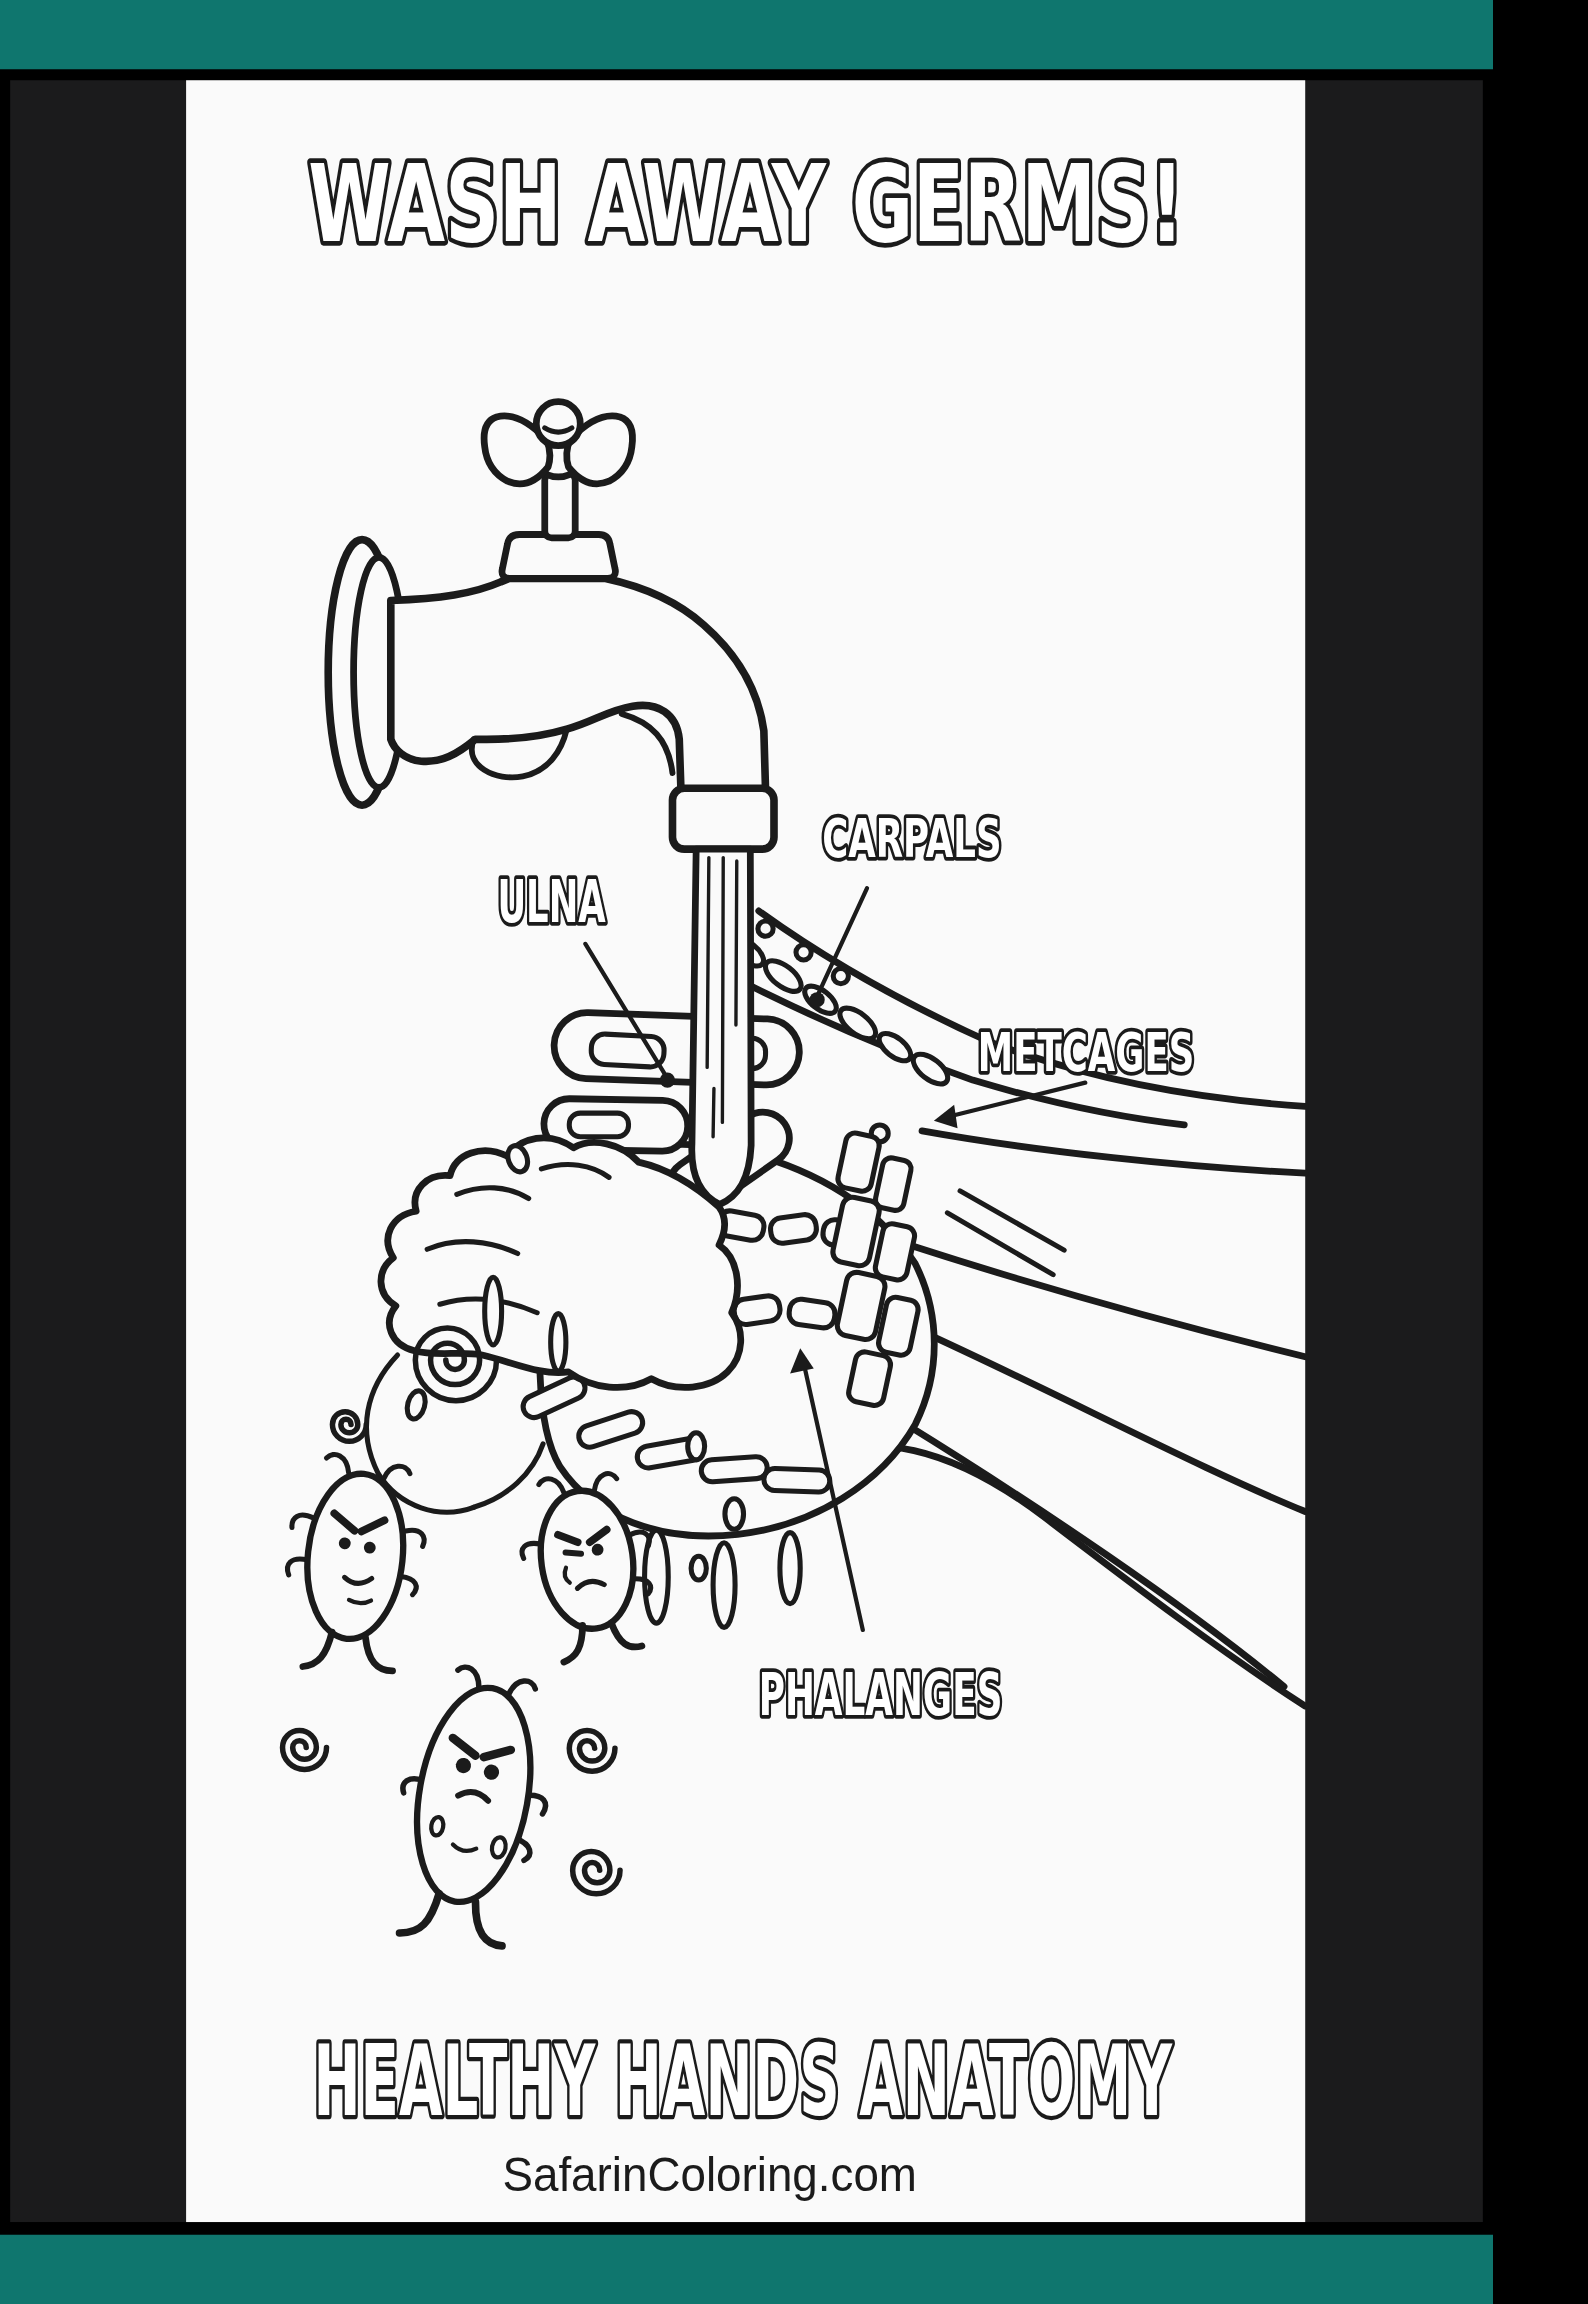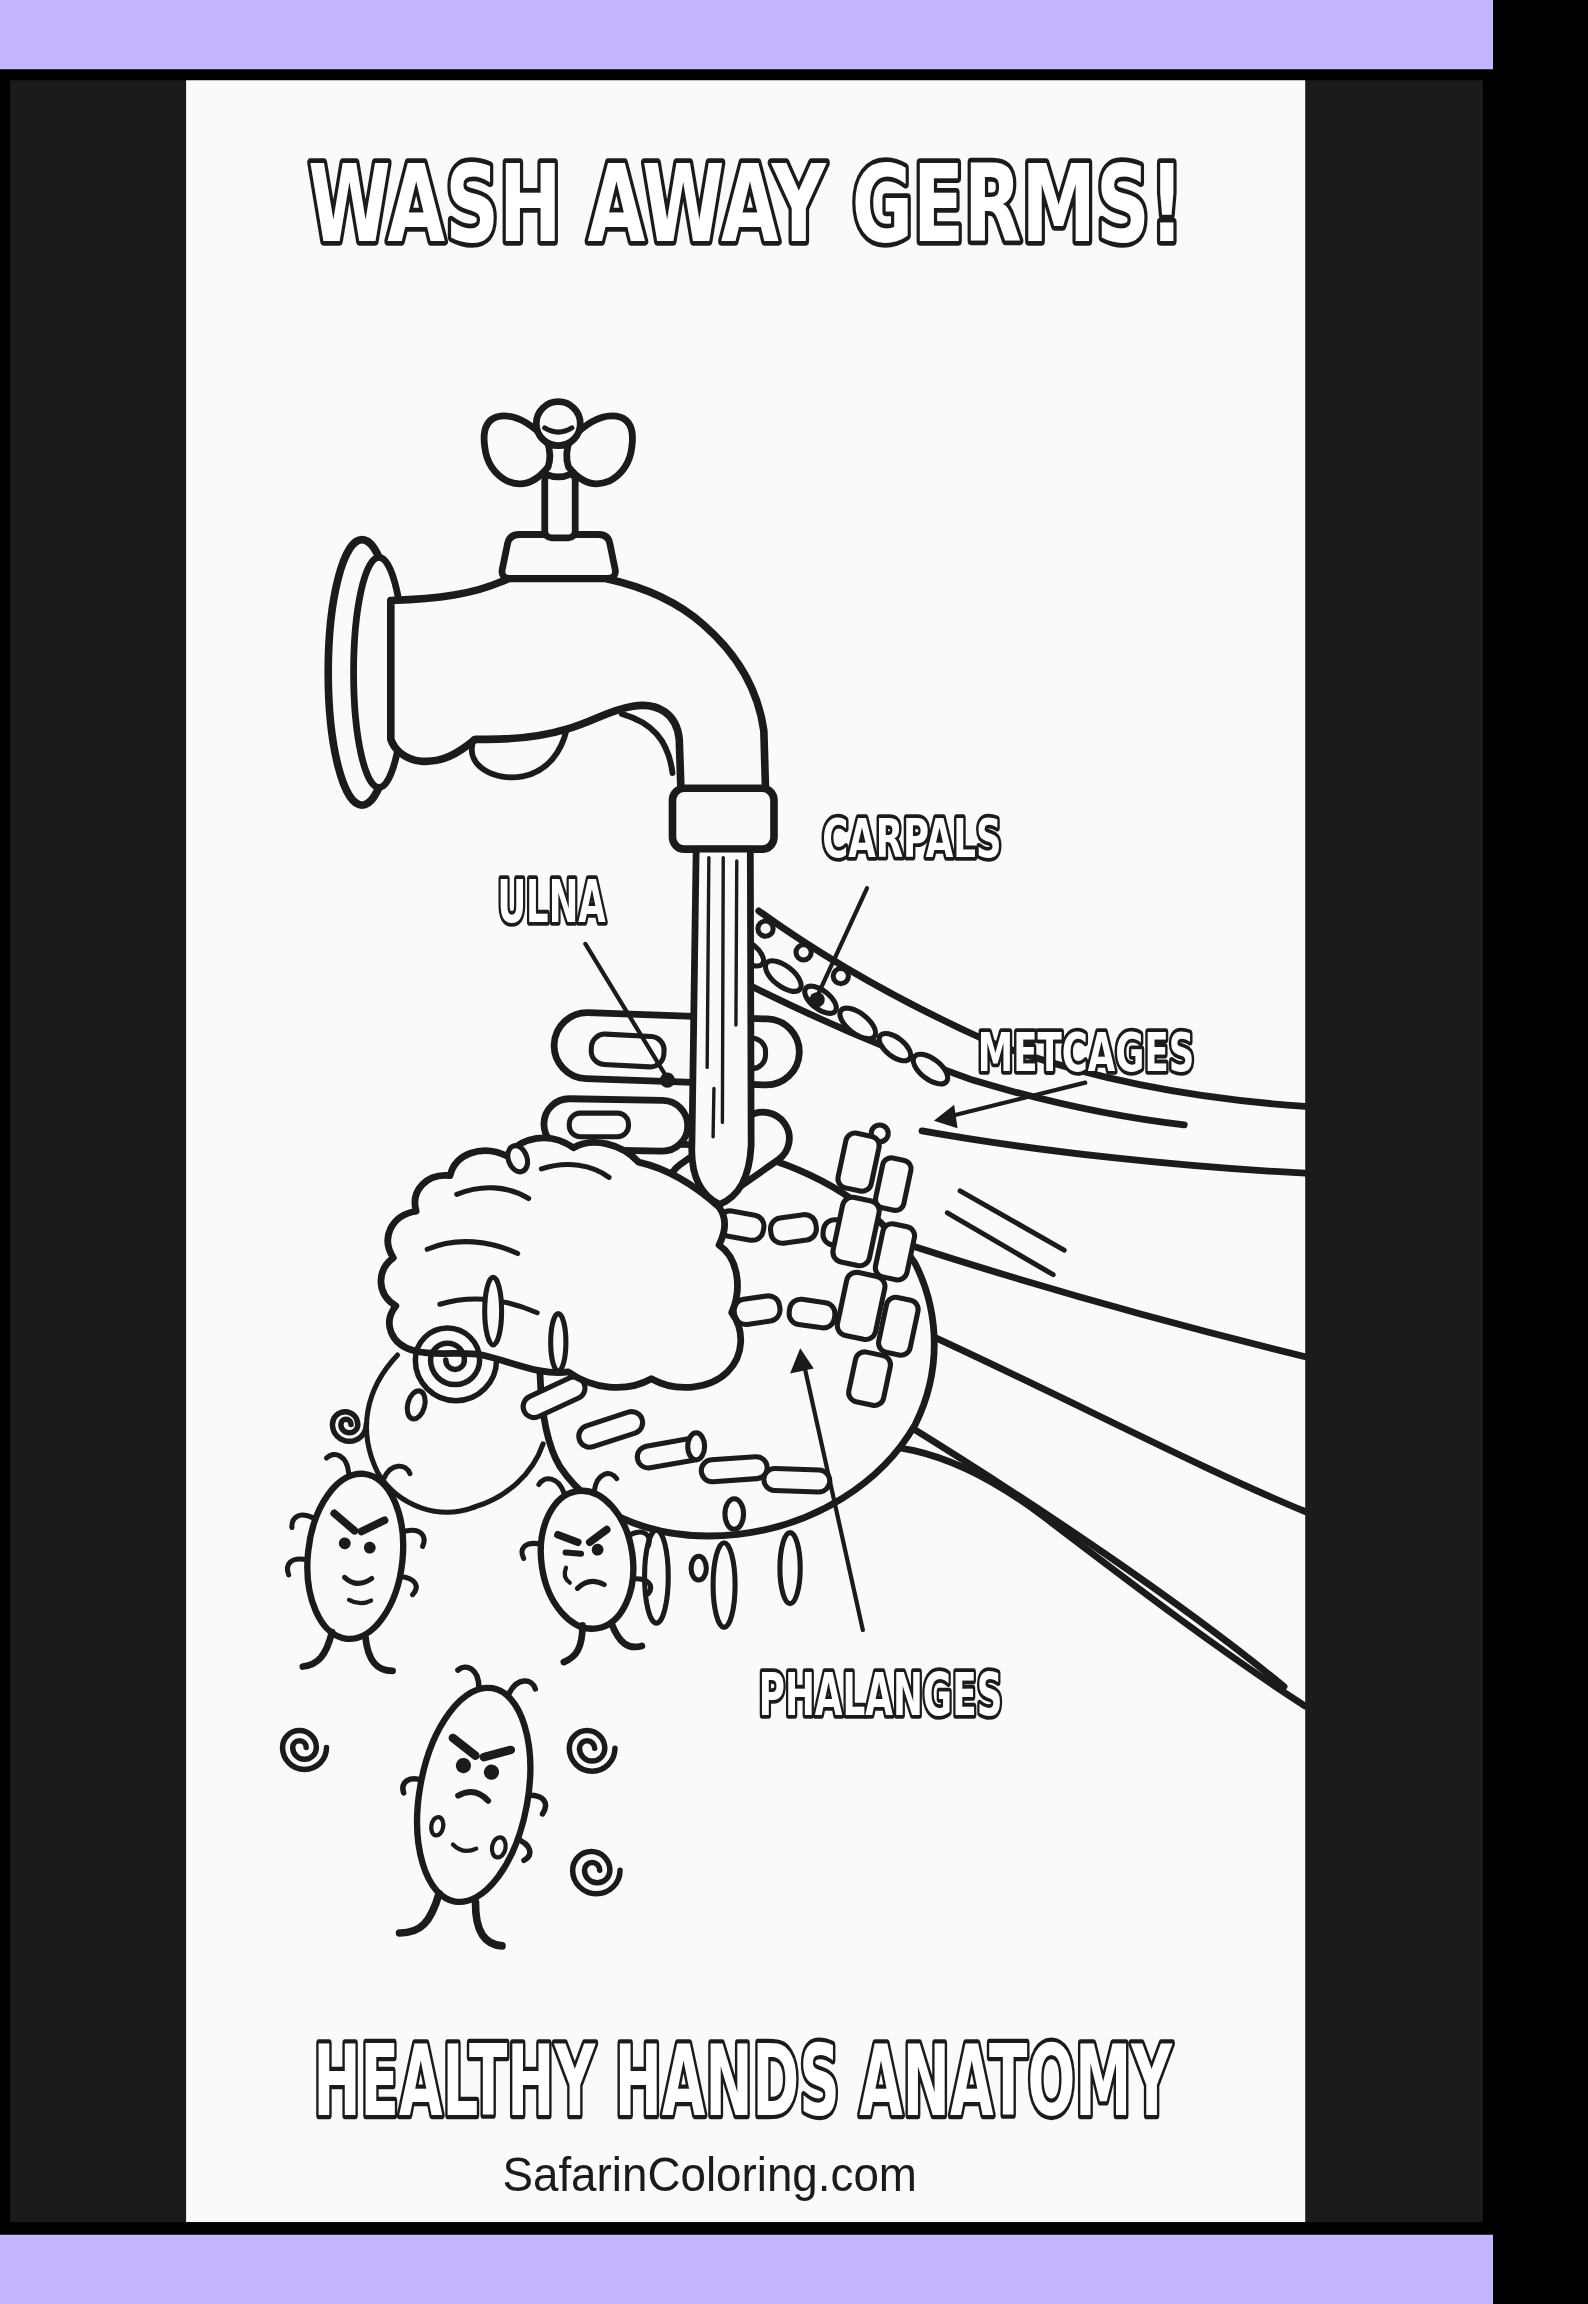--- a/index.html
+++ b/index.html
@@ -1,16 +1,16 @@
 <!DOCTYPE html>
 <html style="font-size:14.4px"><head>
 <meta charset="utf-8">
 <style>
   html,body{margin:0;padding:0;background:#000;}
-  .screen{position:relative;width:1493px;height:2304px;background:#c4b5fd;overflow:hidden;}
+  .screen{position:relative;width:1493px;height:2304px;background:#0f766e;overflow:hidden;}
   svg{display:block;width:100%;height:100%;}
   .ink{stroke:#1b1b1b;fill:none;stroke-linecap:round;stroke-linejoin:round;}
   .inkfill{stroke:#1b1b1b;fill:#fafafa;stroke-linecap:round;stroke-linejoin:round;}
   .solid{fill:#1b1b1b;stroke:none;}
   .bubble{fill:#ffffff;stroke:#1b1b1b;paint-order:stroke;stroke-linejoin:round;
           font-family:"DejaVu Sans",sans-serif;font-weight:bold;}
   .plain{fill:#1b1b1b;stroke:none;font-family:"Liberation Sans",sans-serif;font-weight:400;}
 </style>
 </head>
 <body>

